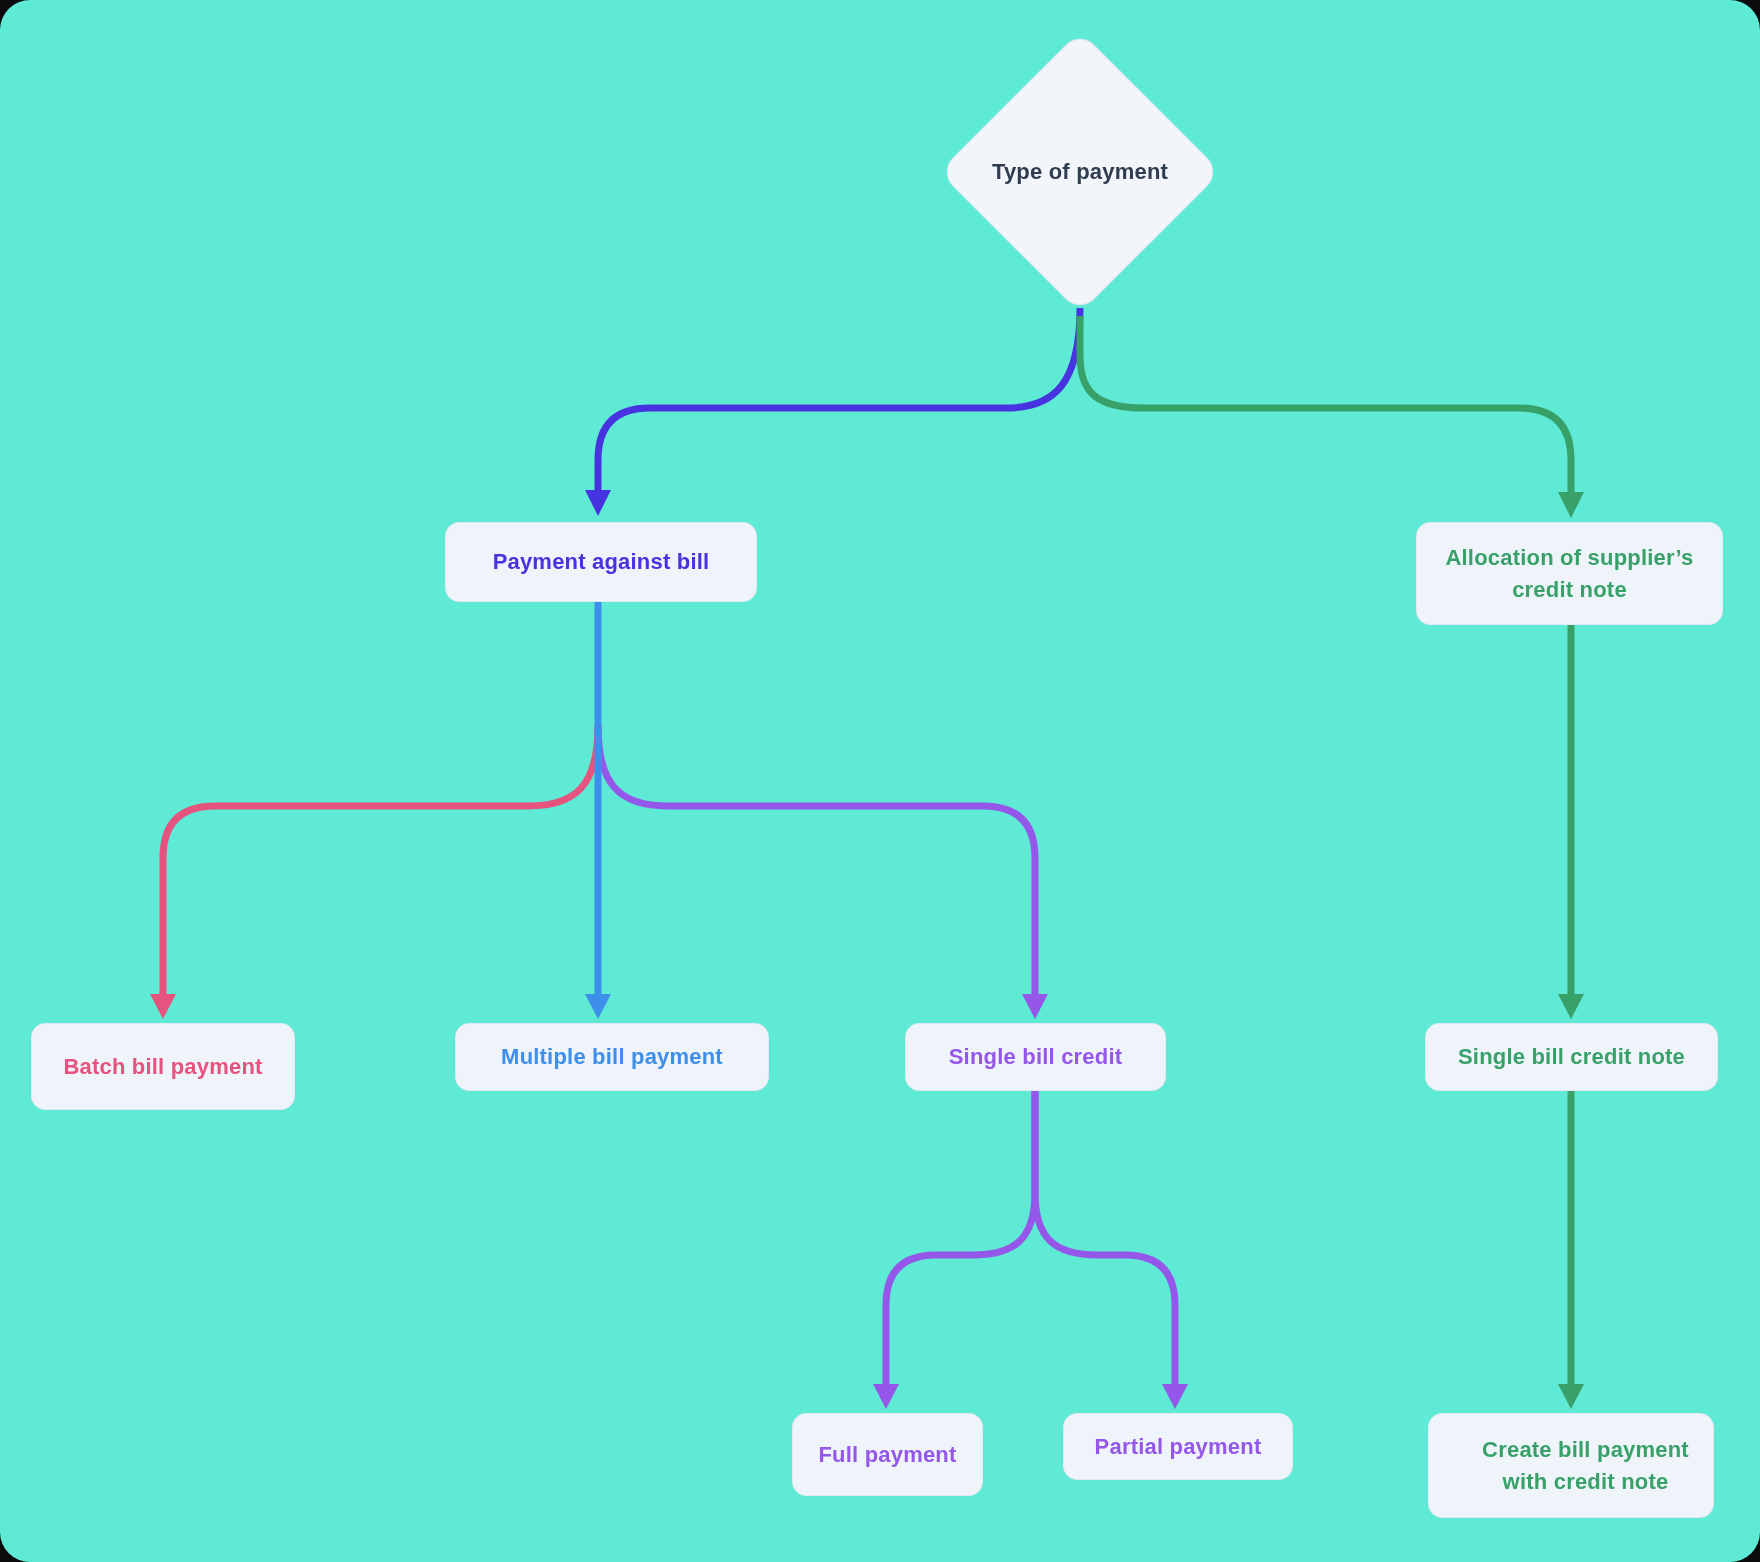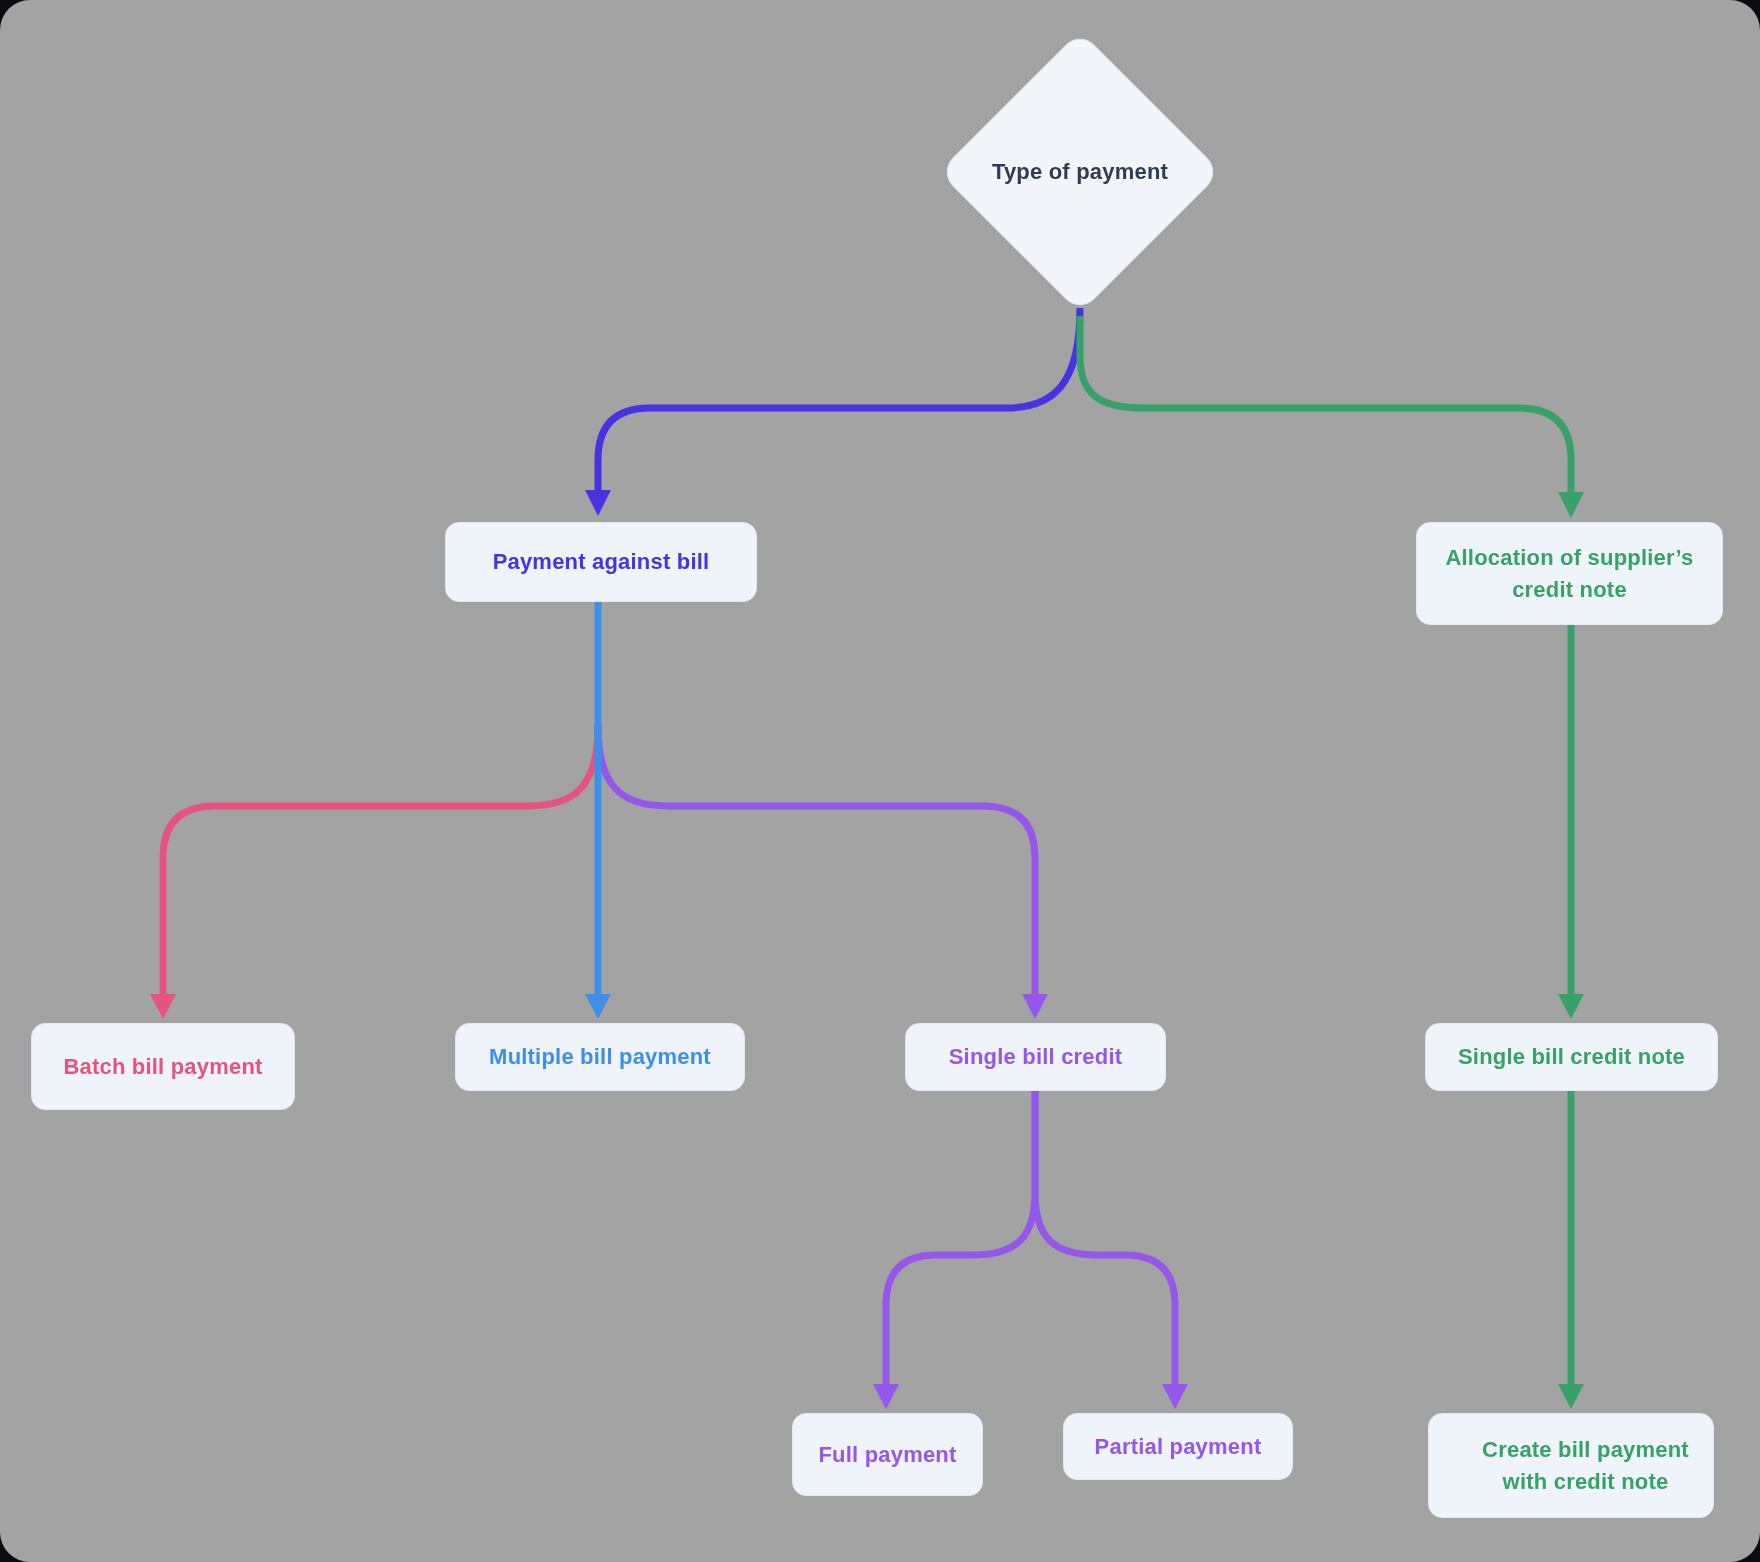--- a/index.html
+++ b/index.html
@@ -1,17 +1,17 @@
 <!DOCTYPE html>
 <html><head>
 <meta charset="utf-8">
 <style>
   html,body{margin:0;padding:0;background:#0b0b0d;}
   .canvas{position:relative;width:1760px;height:1562px;font-family:"Liberation Sans",sans-serif;}
-  .card{position:absolute;inset:0;background:#a3a3a3;border-radius:30px;overflow:hidden;}
+  .card{position:absolute;inset:0;background:#5eead4;border-radius:30px;overflow:hidden;}
   .wires{position:absolute;left:0;top:0;width:1760px;height:1562px;}
 
   .node{
     position:absolute;display:flex;align-items:center;justify-content:center;
     background:#eff3fa;border:1.5px solid #e2e9f5;border-radius:14px;
     font-weight:700;font-size:22px;line-height:1.45;text-align:center;
     letter-spacing:.2px;box-sizing:border-box;padding:4px 10px;
   }
   .c-indigo{color:#4733e0}
   .c-green{color:#38a169}
@@ -27,21 +27,21 @@
   .diamond-label{
     position:absolute;left:930px;top:72px;width:300px;height:200px;
     display:flex;align-items:center;justify-content:center;
     color:#303c50;font-weight:700;font-size:22px;letter-spacing:.2px;
   }
 
   
   .n-payment-against-bill{left:445px;top:522px;width:312px;height:80px;}
   .n-allocation{left:1416px;top:522px;width:307px;height:103px;}
   .n-batch{left:31px;top:1023px;width:264px;height:87px;}
-  .n-multiple{left:455px;top:1023px;width:290px;height:68px;}
+  .n-multiple{left:455px;top:1023px;width:314px;height:68px;}
   .n-single{left:905px;top:1023px;width:261px;height:68px;}
   .n-create-credit-note{left:1425px;top:1023px;width:293px;height:68px;}
   .n-full{left:792px;top:1413px;width:191px;height:83px;}
   .n-partial{left:1063px;top:1413px;width:230px;height:67px;}
   .n-create-payment-note{left:1428px;top:1413px;width:286px;height:105px;padding-left:39px;}
 
   path.wire{fill:none;stroke-width:7;}
   .s-indigo{stroke:#4733e0}.s-green{stroke:#38a169}.s-pink{stroke:#e5537e}
   .s-blue{stroke:#3e8fe9}.s-purple{stroke:#9457e9}
   .f-indigo{fill:#4733e0}.f-green{fill:#38a169}.f-pink{fill:#e5537e}

